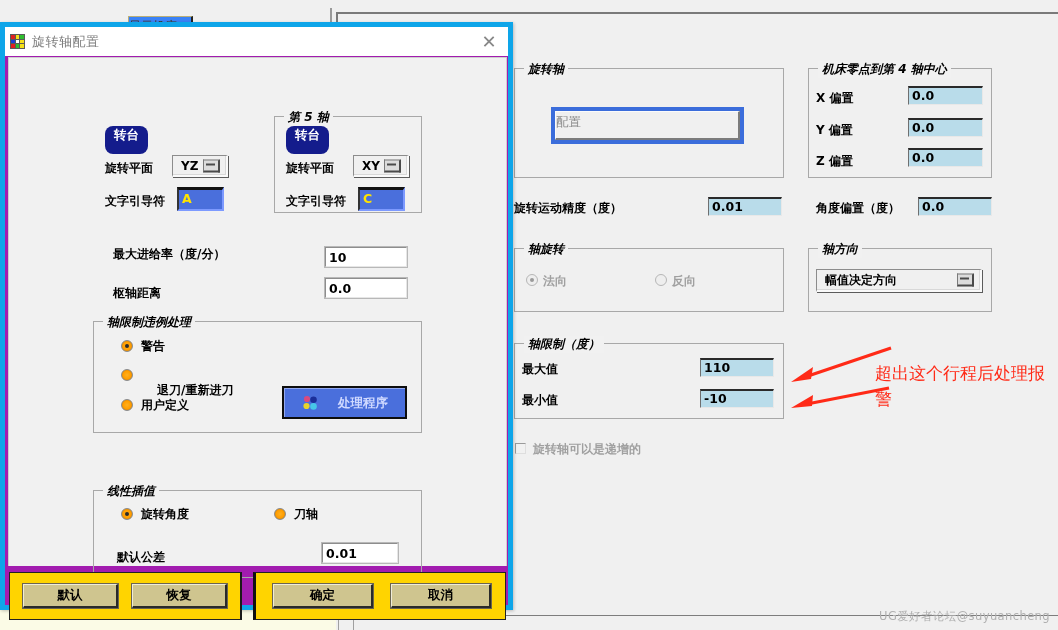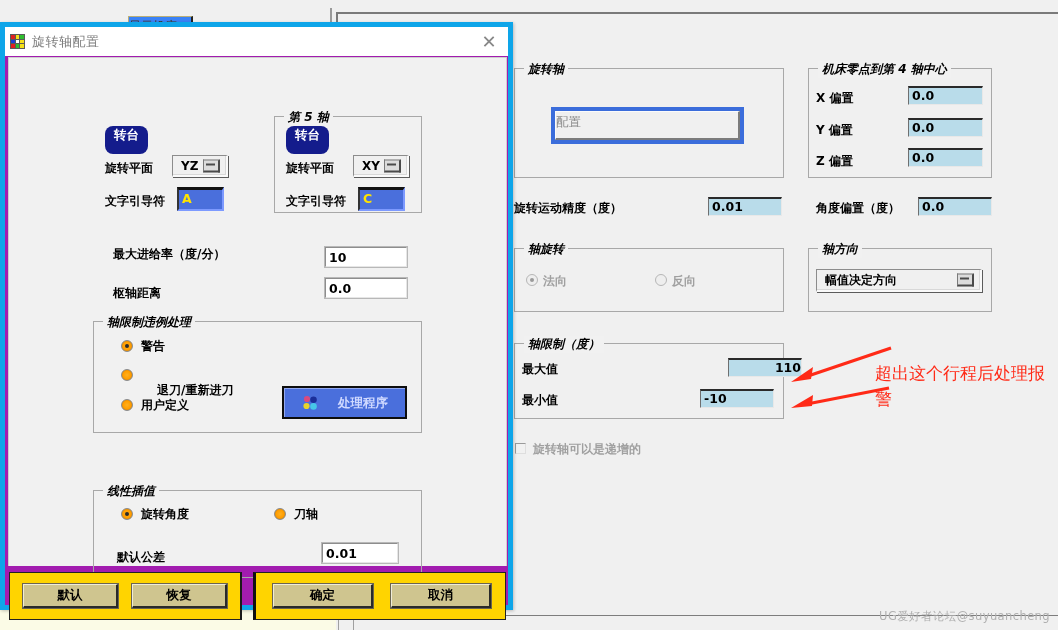--- a/index.html
+++ b/index.html
@@ -179,21 +179,21 @@
 </div>
 <div class="combo" style="left:816px;top:269px;width:166px;height:23px;">
   <span class="cv">幅值决定方向</span>
   <span class="carrow"></span>
 </div>
 
 <div class="grp" style="left:514px;top:343px;width:268px;height:74px;">
   <span class="lg">轴限制（度）</span>
 </div>
 <span class="lbl" style="left:522px;top:361px;">最大值</span>
-<div class="tfb" style="left:728px;top:358px;width:74px;height:19px;text-align:right;">110</div>
+<div class="tfb" style="left:700px;top:358px;width:74px;height:19px;">110</div>
 <span class="lbl" style="left:522px;top:392px;">最小值</span>
 <div class="tfb" style="left:700px;top:389px;width:74px;height:19px;">-10</div>
 
 <div class="cbx" style="left:515px;top:443px;"></div>
 <span class="lbl lbl-dis" style="left:533px;top:441px;">旋转轴可以是递增的</span>
 
 <svg class="arrow" style="left:783px;top:345px;width:110px;height:40px;" viewBox="0 0 110 40">
   <path d="M108 3 L22 32" stroke="#ff2a17" stroke-width="3.2" fill="none"></path>
   <path d="M8 37 L30 22 L28 34 Z" fill="#ff2a17"></path>
 </svg>

